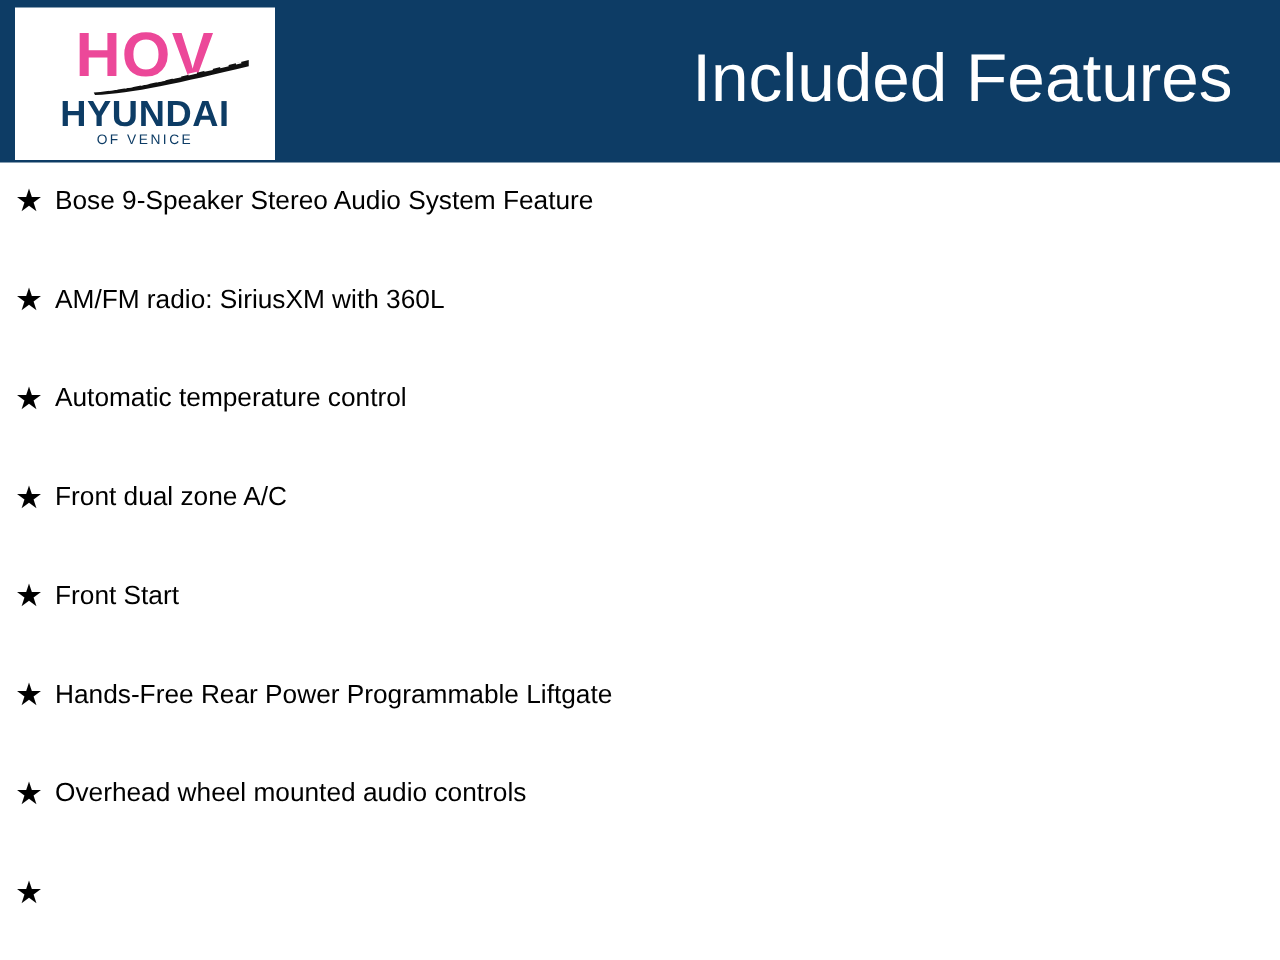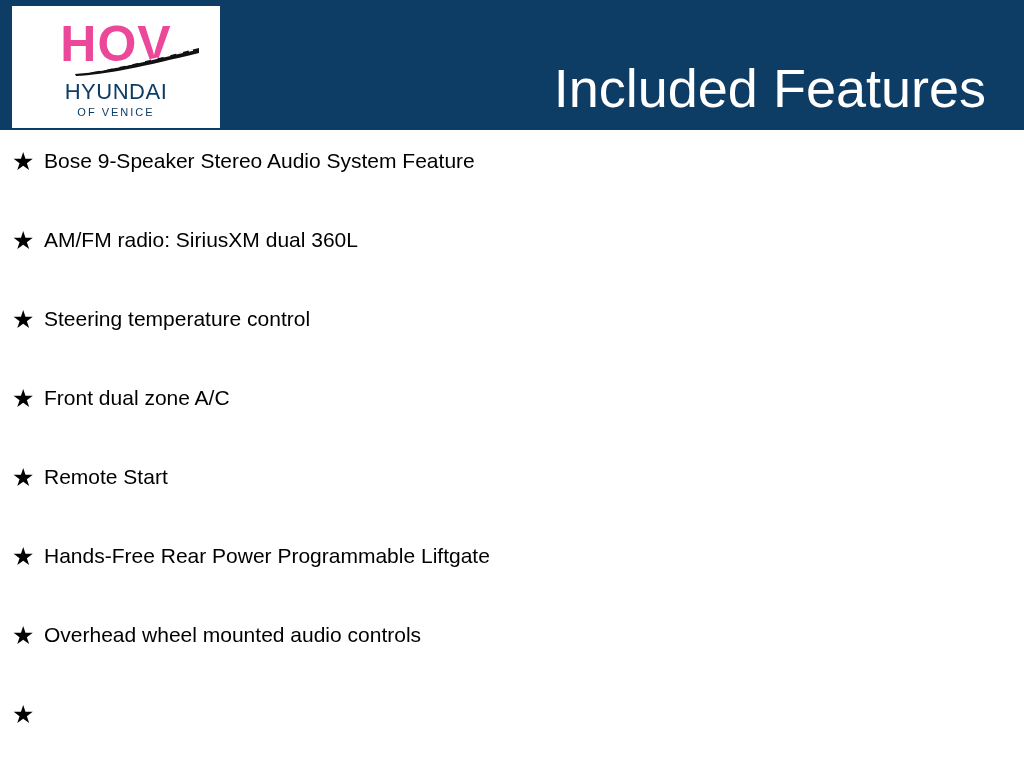--- a/index.html
+++ b/index.html
@@ -63,22 +63,22 @@
   .logo-swoosh {
     position: absolute;
     left: 52px;
     top: 30px;
     width: 128px;
     height: 30px;
     pointer-events: none;
   }
   .logo-hyundai {
     font-family: "Liberation Sans", sans-serif;
-    font-weight: normal;
-    font-size: 22px;
+    font-weight: bold;
+    font-size: 29px;
     color: #0d3c65;
     letter-spacing: 0.5px;
     line-height: 26px;
     margin-top: 1px;
   }
   .logo-venice {
     font-family: "Liberation Sans", sans-serif;
     font-size: 11px;
     color: #0d3c65;
     letter-spacing: 2px;
@@ -87,21 +87,20 @@
   .slide-title {
     position: absolute;
     right: 38px;
     top: 30px;
     color: #ffffff;
     font-size: 54px;
     font-weight: normal;
     font-family: "Liberation Sans", sans-serif;
     line-height: 66px;
     white-space: nowrap;
-    margin-top: 25px;
   }
   .feature-list {
     position: absolute;
     top: 140px;
     left: 0;
     width: 1024px;
     list-style: none;
     margin: 0;
     padding: 0;
   }
@@ -151,33 +150,33 @@
     <div class="slide-title">Included Features</div>
   </div>
 
   <ul class="feature-list">
     <li class="feature-item">
       <span class="bullet-star">★</span>
       <span class="feature-text">Bose 9-Speaker Stereo Audio System Feature</span>
     </li>
     <li class="feature-item">
       <span class="bullet-star">★</span>
-      <span class="feature-text">AM/FM radio: SiriusXM dual 360L</span>
+      <span class="feature-text">AM/FM radio: SiriusXM with 360L</span>
     </li>
     <li class="feature-item">
       <span class="bullet-star">★</span>
-      <span class="feature-text">Steering temperature control</span>
+      <span class="feature-text">Automatic temperature control</span>
     </li>
     <li class="feature-item">
       <span class="bullet-star">★</span>
       <span class="feature-text">Front dual zone A/C</span>
     </li>
     <li class="feature-item">
       <span class="bullet-star">★</span>
-      <span class="feature-text">Remote Start</span>
+      <span class="feature-text">Front Start</span>
     </li>
     <li class="feature-item">
       <span class="bullet-star">★</span>
       <span class="feature-text">Hands-Free Rear Power Programmable Liftgate</span>
     </li>
     <li class="feature-item">
       <span class="bullet-star">★</span>
       <span class="feature-text">Overhead wheel mounted audio controls</span>
     </li>
     <li class="feature-item">

